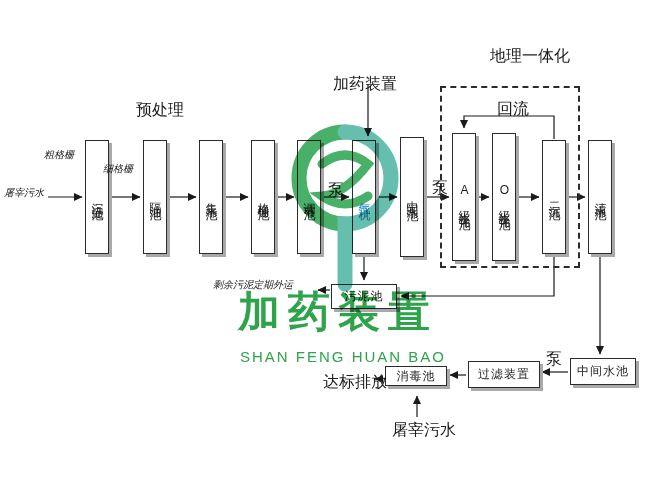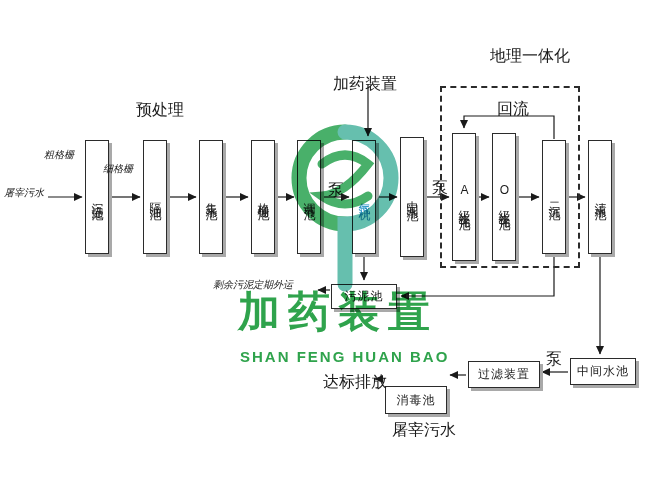--- a/index.html
+++ b/index.html
@@ -56,21 +56,21 @@
     mix-blend-mode: multiply;
   }
   .logo { position: absolute; left: 288px; top: 118px; }
   .brand-cn {
     position: absolute; left: 238px; top: 284px;
     font-size: 42px; font-weight: bold; letter-spacing: 8px;
     color: var(--brand-green);
   }
   .brand-en {
     position: absolute; left: 240px; top: 348px;
-    font-size: 15px; font-weight: bold; letter-spacing: 2px;
+    font-size: 15px; font-weight: normal; letter-spacing: 2px;
     color: var(--brand-green);
   }
 </style>
 </head>
 <body>
 
 <div class="stage">
 
   <svg class="lines" width="650" height="500" aria-hidden="true">
     <defs>
@@ -113,21 +113,21 @@
   <div class="tank blue" style="left:352px;top:140px;height:114px">气浮机</div>
   <div class="tank" style="left:400px;top:137px;height:120px">中间水池</div>
   <div class="tank" style="left:452px;top:133px;height:128px">A级生化池</div>
   <div class="tank" style="left:492px;top:133px;height:128px">O级生化池</div>
   <div class="tank" style="left:542px;top:140px;height:114px">二沉池</div>
   <div class="tank" style="left:588px;top:140px;height:114px">清水池</div>
 
   <div class="hbox" style="left:331px;top:284px;width:66px;height:25px">污泥池</div>
   <div class="hbox" style="left:570px;top:358px;width:66px;height:27px">中间水池</div>
   <div class="hbox" style="left:468px;top:361px;width:72px;height:27px">过滤装置</div>
-  <div class="hbox" style="left:385px;top:386px;width:62px;height:28px">消毒池</div>
+  <div class="hbox" style="left:385px;top:366px;width:62px;height:20px">消毒池</div>
 
   <div class="lbl small" style="left:4px;top:186px">屠宰污水</div>
   <div class="lbl small" style="left:44px;top:148px">粗格栅</div>
   <div class="lbl small" style="left:103px;top:162px">细格栅</div>
   <div class="lbl" style="left:136px;top:100px">预处理</div>
   <div class="lbl" style="left:333px;top:74px">加药装置</div>
   <div class="lbl" style="left:490px;top:46px">地理一体化</div>
   <div class="lbl" style="left:497px;top:99px">回流</div>
   <div class="lbl" style="left:328px;top:180px">泵</div>
   <div class="lbl" style="left:432px;top:178px">泵</div>

